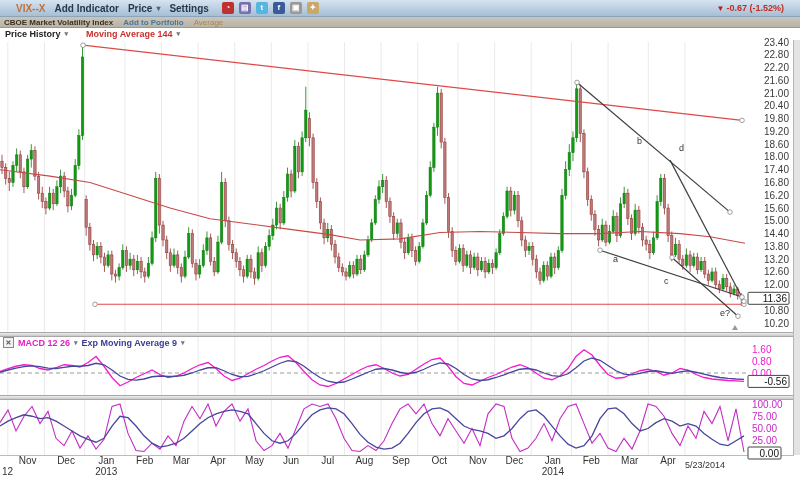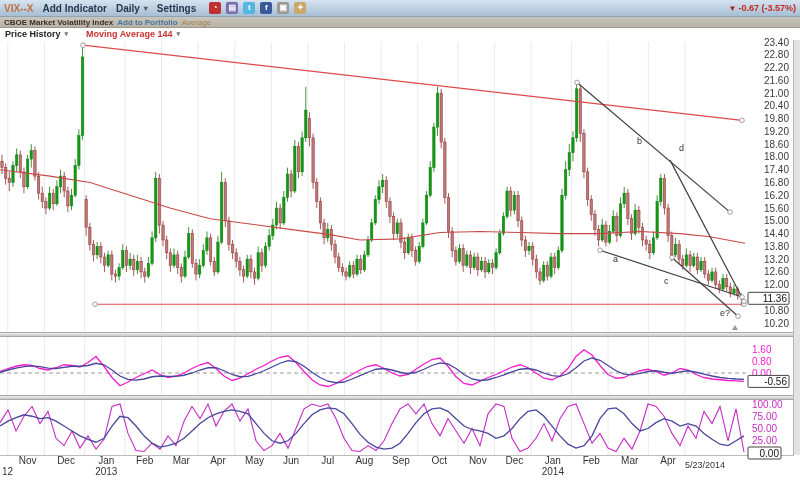--- a/index.html
+++ b/index.html
@@ -1,29 +1,29 @@
 <!DOCTYPE html>
 <html><head>
 <meta charset="utf-8">
 <style>
   html,body{margin:0;padding:0;background:#fff;}
   .stage{position:relative;width:800px;height:480px;overflow:hidden;background:#fff;
          font-family:"Liberation Sans",sans-serif;-webkit-font-smoothing:antialiased;}
   .bar{position:absolute;left:0;width:800px;display:flex;align-items:center;box-sizing:border-box;}
   .toolbar{top:0;height:17px;background:linear-gradient(#d6e3f0,#a6bed4);border-bottom:1px solid #8ba4ba;
-           font-size:10px;font-weight:bold;color:#24384a;padding:0 4px;gap:9px;}
+           font-size:10px;font-weight:bold;color:#24384a;padding:0 16px;gap:9px;}
   .toolbar .sym{color:#c0713d;}
   .toolbar .caret{color:#55616d;font-size:8px;margin-left:-5px;}
   .tb-icons{display:flex;gap:5px;align-items:center;margin-left:4px;}
   .tb-icon{width:12px;height:12px;border-radius:2px;font-size:8px;font-weight:bold;color:#fff;
            display:flex;align-items:center;justify-content:center;line-height:1;}
   .quote{margin-left:auto;color:#c22a22;font-size:9px;display:flex;align-items:center;gap:2px;}
   .quote .qarrow{color:#b21e1e;font-size:8px;}
   .infobar{top:17px;height:11px;background:linear-gradient(#c9c5bb,#b7b3a8);border-bottom:1px solid #9d998e;
-           font-size:8px;color:#3d2f1e;font-weight:bold;padding:0 4px;gap:4px;}
+           font-size:8px;color:#3d2f1e;font-weight:bold;padding:0 4px;gap:10px;}
   .infobar .link{color:#47769c;font-weight:bold;}
   .infobar .draw{color:#ad8449;font-weight:normal;}
   .chart-header{top:28px;height:12px;background:#fff;font-size:9px;font-weight:bold;color:#222;
                 padding:0 5px;gap:4px;}
   .chart-header .caret, .panel-head .caret{color:#777;font-size:7px;}
   .chart-header .red{color:#c93030;}
   svg{position:absolute;left:0;top:0;z-index:1;}
   .splitter{position:absolute;left:0;width:794px;height:3px;background:linear-gradient(#ececec,#c9c9c9);
             border-top:1px solid #a8a8a8;border-bottom:1px solid #a8a8a8;z-index:2;}
   .panel-head{position:absolute;display:flex;align-items:center;gap:4px;font-size:9px;font-weight:bold;z-index:3;}
@@ -35,34 +35,34 @@
                border-left:1px solid #b5b5b5;z-index:2;}
 </style>
 </head>
 <body>
 
 <div class="stage">
 
   <div class="bar toolbar">
     <span class="sym">VIX--X</span>
     <span>Add Indicator</span>
-    <span>Daily</span>
+    <span>Price</span>
     <span class="caret">▾</span>
     <span>Settings</span>
     <span class="tb-icons" id="tb-icons">
         <span class="tb-icon" style="background: rgb(192, 48, 48);">◔</span>
         <span class="tb-icon" style="background: rgb(122, 111, 174);">▤</span>
         <span class="tb-icon" style="background: rgb(85, 182, 224);">t</span>
         <span class="tb-icon" style="background: rgb(58, 90, 154);">f</span>
         <span class="tb-icon" style="background: rgb(154, 154, 146);">▣</span>
         <span class="tb-icon" style="background: rgb(201, 169, 106);">✦</span>
       </span>
     <span class="quote">
       <span class="qarrow">▼</span>
-      <span>-0.67 (-3.57%)</span>
+      <span>-0.67 (-1.52%)</span>
     </span>
   </div>
 
   <div class="bar infobar">
     <span>CBOE Market Volatility Index</span>
     <span class="link">Add to Portfolio</span>
     <span class="draw">Average</span>
   </div>
 
   <div class="bar chart-header">
@@ -598,15 +598,22 @@
         <text x="668.1200000000001" y="464" text-anchor="middle" font-family="Liberation Sans, sans-serif" font-size="10" fill="#333">Apr</text>
         <text x="2" y="475" font-family="Liberation Sans, sans-serif" font-size="10" fill="#333">12</text>
         <text x="705" y="468" text-anchor="middle" font-family="Liberation Sans, sans-serif" font-size="9" fill="#333">5/23/2014</text>
       </g>
     </svg>
 
   <div class="splitter" style="top:332px"></div>
   <div class="splitter" style="top:395px"></div>
   <div class="scrollstrip"></div>
 
+  <div class="panel-head" style="left:3px;top:337px">
+    <span class="xbox">✕</span>
+    <span class="magenta">MACD 12 26</span>
+    <span class="caret">▾</span>
+    <span class="navy">Exp Moving Average 9</span>
+    <span class="caret">▾</span>
+  </div>
 
 
 </div>
 
 </body></html>

